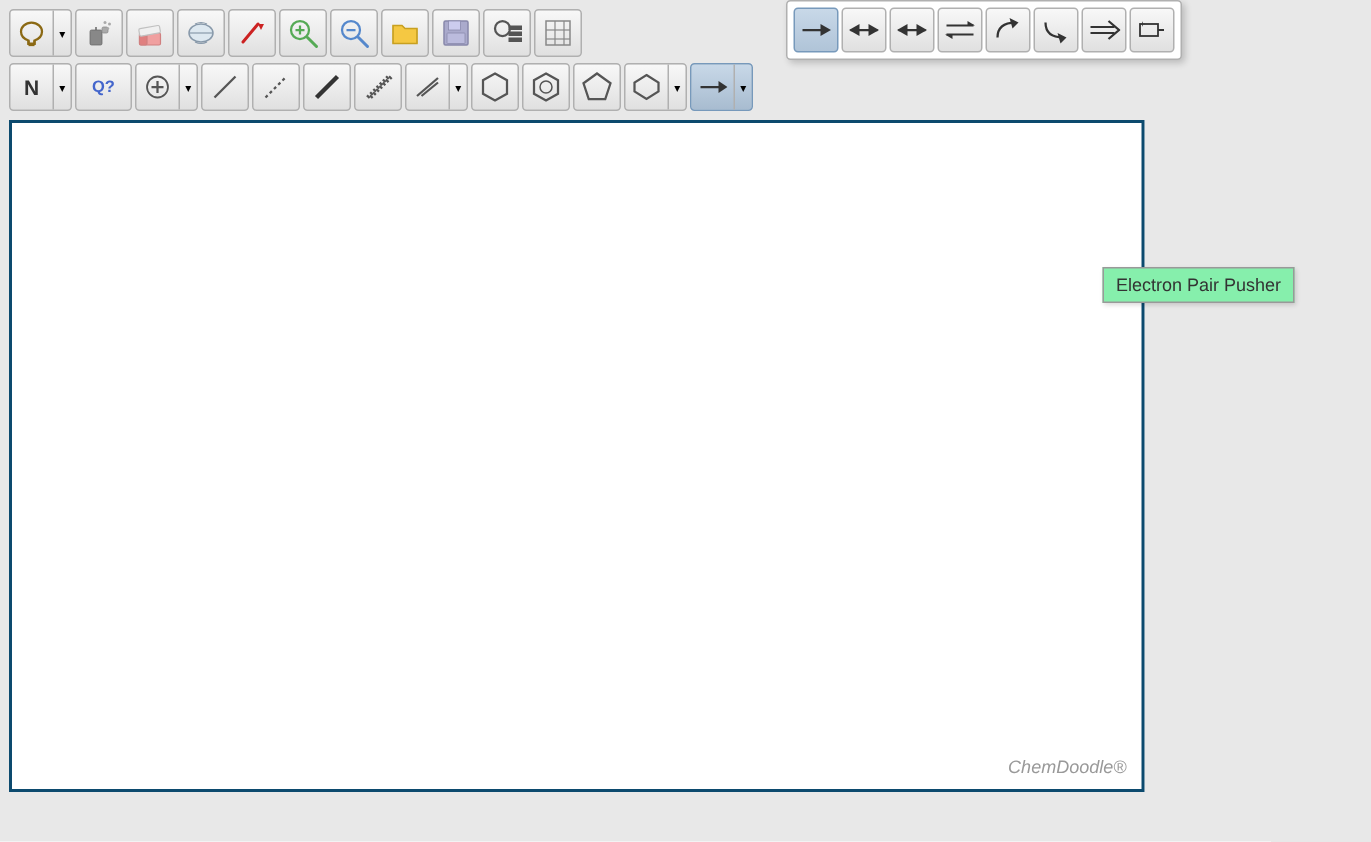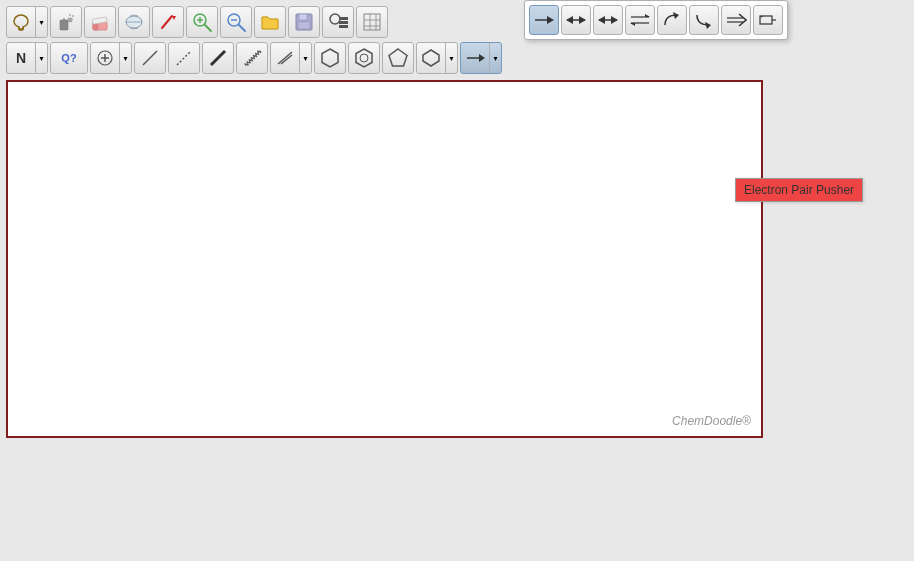--- a/index.html
+++ b/index.html
@@ -71,22 +71,22 @@
 
     
     .main-area {
       display: flex;
       margin: 0 6px 6px 6px;
       position: relative;
     }
 
     .canvas-container {
       width: 762px;
-      height: 358px;
-      border: 2px solid #7f1d1d;
+      height: 448px;
+      border: 2px solid #0c4a6e;
       background: white;
       position: relative;
     }
 
     .chemdoodle-watermark {
       position: absolute;
       bottom: 8px;
       right: 10px;
       color: #999;
       font-size: 12px;
@@ -129,21 +129,21 @@
     .arrow-popup-btn.selected {
       background: linear-gradient(to bottom, #c8d8e8, #b0c4d8);
       border-color: #7799bb;
     }
 
     
     .tooltip {
       position: absolute;
       top: 178px;
       left: 735px;
-      background: #ef4444;
+      background: #86efac;
       border: 1px solid #999;
       padding: 4px 8px;
       font-size: 12px;
       color: #333;
       white-space: nowrap;
       z-index: 200;
       box-shadow: 1px 1px 3px rgba(0,0,0,0.15);
     }
 
     

